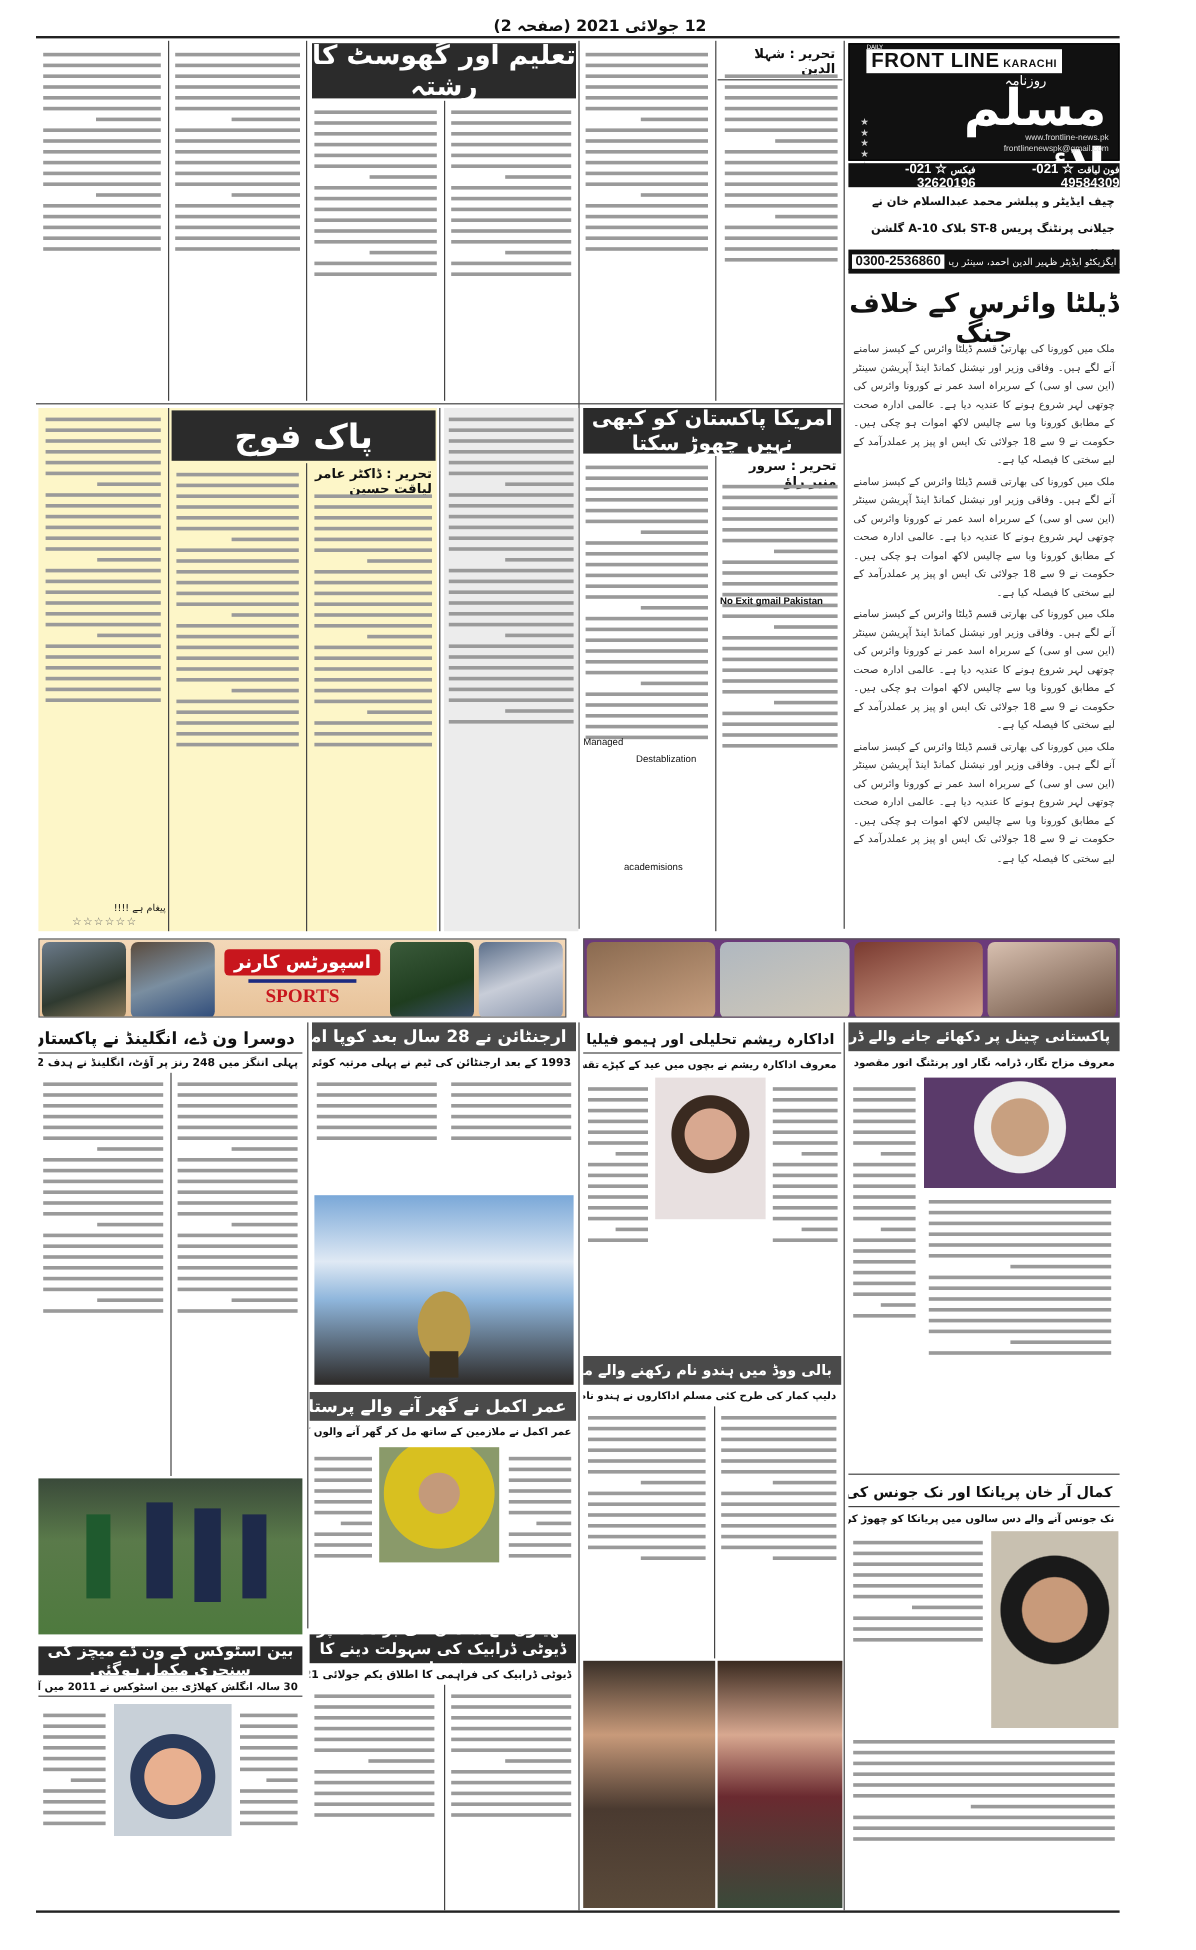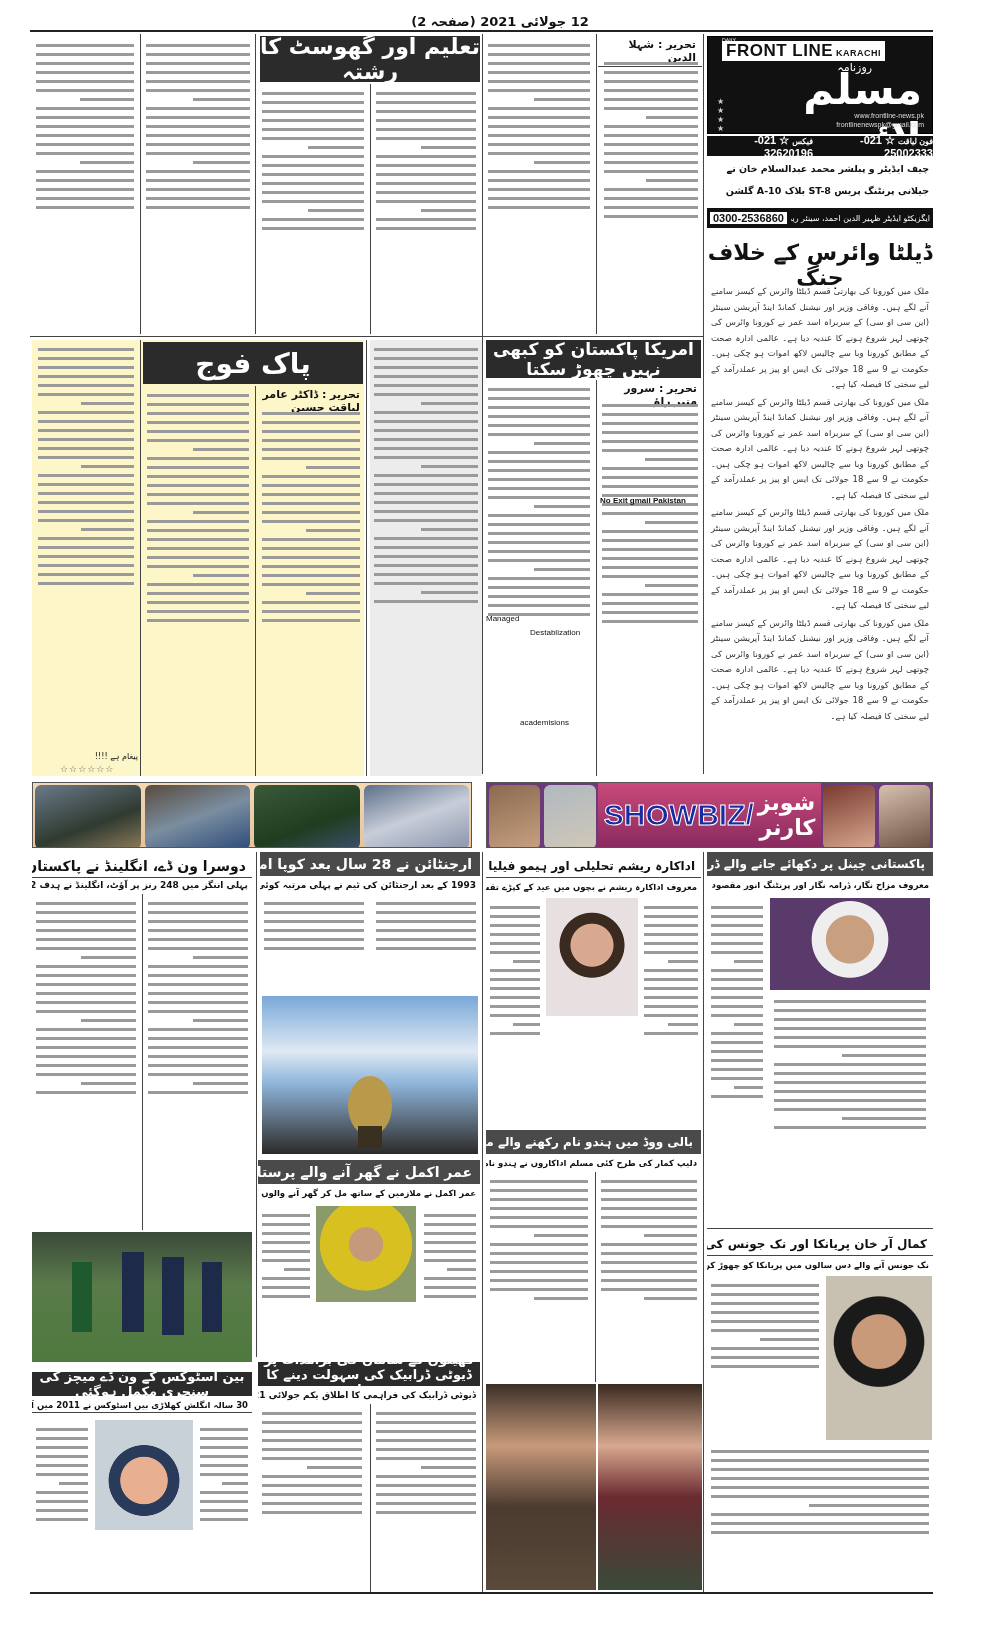--- a/index.html
+++ b/index.html
@@ -49,21 +49,21 @@
   <div class="mast-daily">DAILY</div>
   <div class="abs" style="right:60px;top:24px;font-size:11px;color:#fff;direction:rtl;">روزنامہ</div>
   <div class="mast-ur"><span>مسلم لائن</span> <span style="font-size:14px;">کراچی</span></div>
   <div class="stars-sm">★★★★★</div>
   <div class="mast-web">
     <div>www.frontline-news.pk</div>
     <div>frontlinenewspk@gmail.com</div>
   </div>
 </div>
 <div class="abs phone-bar">
-  <span><span style="font-size:8px;">فون لیاقت</span> ☆ <span>021-25002333</span></span>
+  <span><span style="font-size:8px;">فون لیاقت</span> ☆ <span>021-49584309</span></span>
   <span><span style="font-size:8px;">فیکس</span> ☆ <span>021-32620196</span></span>
 </div>
 <div class="abs addr">
   <div>چیف ایڈیٹر و پبلشر محمد عبدالسلام خان نے جیلانی پرنٹنگ پریس ST-8 بلاک 10-A گلشن اقبال</div>
 </div>
 <div class="abs editor-bar">
   <span style="white-space:nowrap;overflow:hidden;flex:1;">ایگزیکٹو ایڈیٹر ظہیر الدین احمد، سینئر ریذیڈنٹ ایڈیٹر اسلام آباد</span>
   <span class="ph">0300-2536860</span>
 </div>
 
@@ -390,31 +390,32 @@
     <div style="height: 3px; margin: 6px 0px 6px auto; background: rgb(154, 154, 154); width: 100%;"></div>
   </div>
 <div class="abs" style="left:600px;top:496px;font-size:8px;font-family:'Liberation Sans',sans-serif;font-weight:bold;">No Exit gmail Pakistan</div>
 <div class="abs" style="left:530px;top:628px;font-size:8px;font-family:'Liberation Sans',sans-serif;">Destablization</div>
 <div class="abs" style="left:486px;top:614px;font-size:8px;font-family:'Liberation Sans',sans-serif;">Managed</div>
 <div class="abs" style="left:520px;top:718px;font-size:8px;font-family:'Liberation Sans',sans-serif;">academisions</div>
 
 <div class="banner" style="left:32px;top:782px;width:440px;background:linear-gradient(#f3d8b8,#e8c39a);">
   <div class="pic" style="background:linear-gradient(160deg,#6b7a8a,#2f3a30 60%,#8c7a5a);"></div>
   <div class="pic" style="background:linear-gradient(160deg,#5a4b3e,#7a8ea0 50%,#2e4b7a);"></div>
+  <div class="ban-title">
+    <div style="background:#c8161d;color:#fff;font-weight:bold;font-size:15px;padding:2px 8px;border-radius:4px;direction:rtl;">اسپورٹس کارنر</div>
+    <div style="height:3px;width:90px;background:#1c2a80;margin:3px 0;"></div>
+    <div style="color:#c8161d;font-family:'Liberation Serif',serif;font-weight:bold;font-size:16px;">SPORTS</div>
+  </div>
   <div class="pic" style="background:linear-gradient(160deg,#3a5a3a,#1f3d1f 60%,#3c4e6a);"></div>
   <div class="pic" style="background:linear-gradient(160deg,#5c6f8a,#c8cdd8 50%,#8a96ad);"></div>
 </div>
 
 <div class="banner" style="left:486px;top:782px;width:447px;background:#6b3a7a;">
   <div class="pic" style="flex:0.6;background:linear-gradient(160deg,#8a6a50,#c8a080);"></div>
   <div class="pic" style="flex:0.6;background:linear-gradient(160deg,#b0b8c0,#d0c8b8);"></div>
-  <div class="ban-title" style="flex:2.4;background:linear-gradient(#c84a7a,#8a2a60);flex-direction:row;gap:4px;">
-    <span style="color:#1a2aa0;font-family:'Liberation Sans',sans-serif;font-weight:bold;font-size:30px;-webkit-text-stroke:1px #fff;">SHOWBIZ/</span>
-    <span style="color:#fff;font-weight:bold;font-size:22px;direction:rtl;">شوبز کارنر</span>
-  </div>
   <div class="pic" style="flex:0.6;background:linear-gradient(160deg,#7a3a30,#d8a890);"></div>
   <div class="pic" style="flex:0.6;background:linear-gradient(160deg,#d8c0b0,#6a5040);"></div>
 </div>
 
 <div class="vline" style="left:482px;top:852px;height:740px;"></div>
 
 <div class="light-head" style="left:32px;top:854px;width:220px;height:24px;">دوسرا ون ڈے، انگلینڈ نے پاکستان کو شکست دیکر سیریز جیت لی</div>
 <div class="abs" style="left:32px;top:878px;width:220px;direction:rtl;font-size:9px;font-weight:bold;padding:2px 4px;white-space:nowrap;overflow:hidden;">پہلی اننگز میں 248 رنز پر آؤٹ، انگلینڈ نے ہدف 52 رنز سے حاصل کر لیا</div>
 <div class="col" style="left:32px;top:894px;width:108px;height:336px;">
     <div style="height: 3px; margin: 6px 0px 6px auto; background: rgb(154, 154, 154); width: 100%;"></div>

